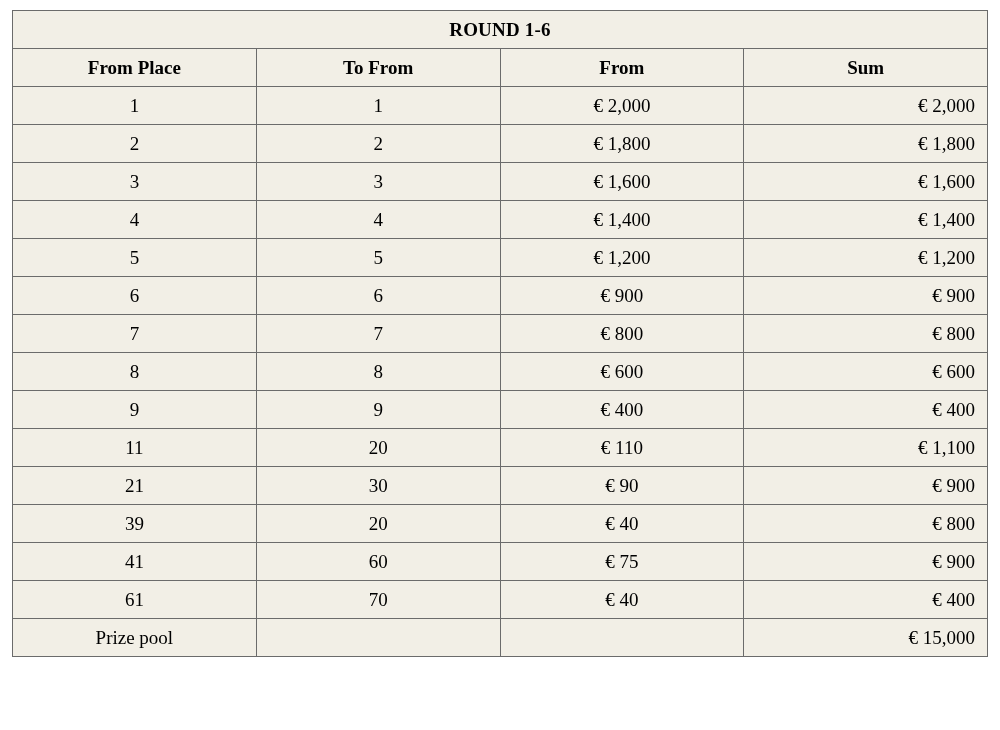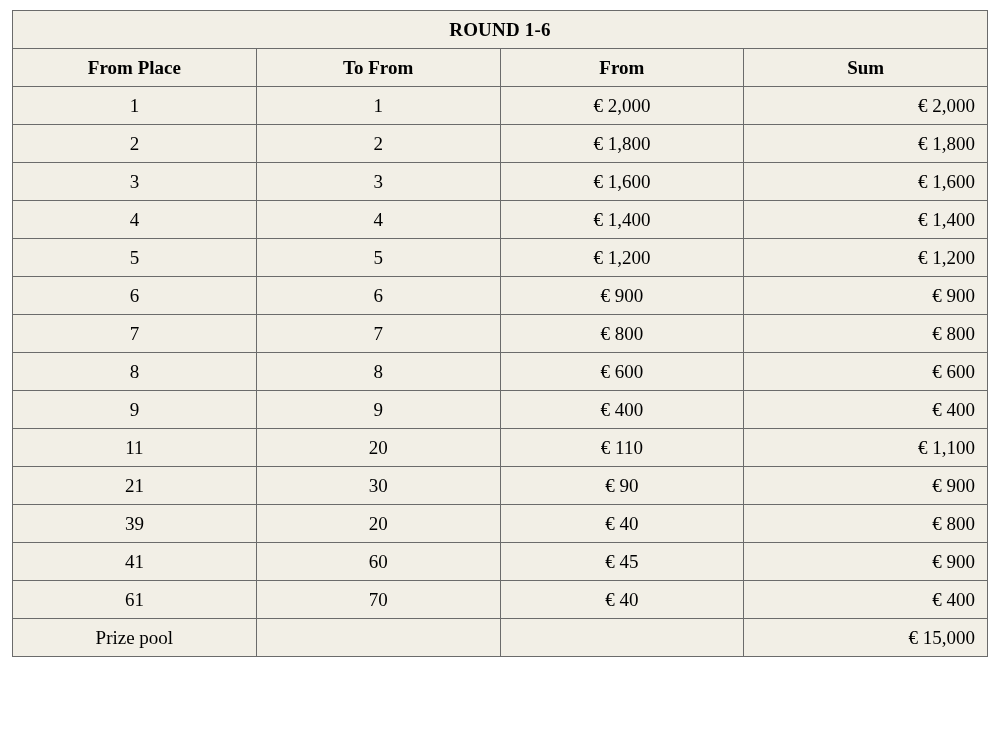--- a/index.html
+++ b/index.html
@@ -149,21 +149,21 @@
       </tr>
       <tr>
         <td class="cell-center">39</td>
         <td class="cell-center">20</td>
         <td class="cell-center">€ 40</td>
         <td class="cell-right">€ 800</td>
       </tr>
       <tr>
         <td class="cell-center">41</td>
         <td class="cell-center">60</td>
-        <td class="cell-center">€ 45</td>
+        <td class="cell-center">€ 75</td>
         <td class="cell-right">€ 900</td>
       </tr>
       <tr>
         <td class="cell-center">61</td>
         <td class="cell-center">70</td>
         <td class="cell-center">€ 40</td>
         <td class="cell-right">€ 400</td>
       </tr>
 
       <tr>

